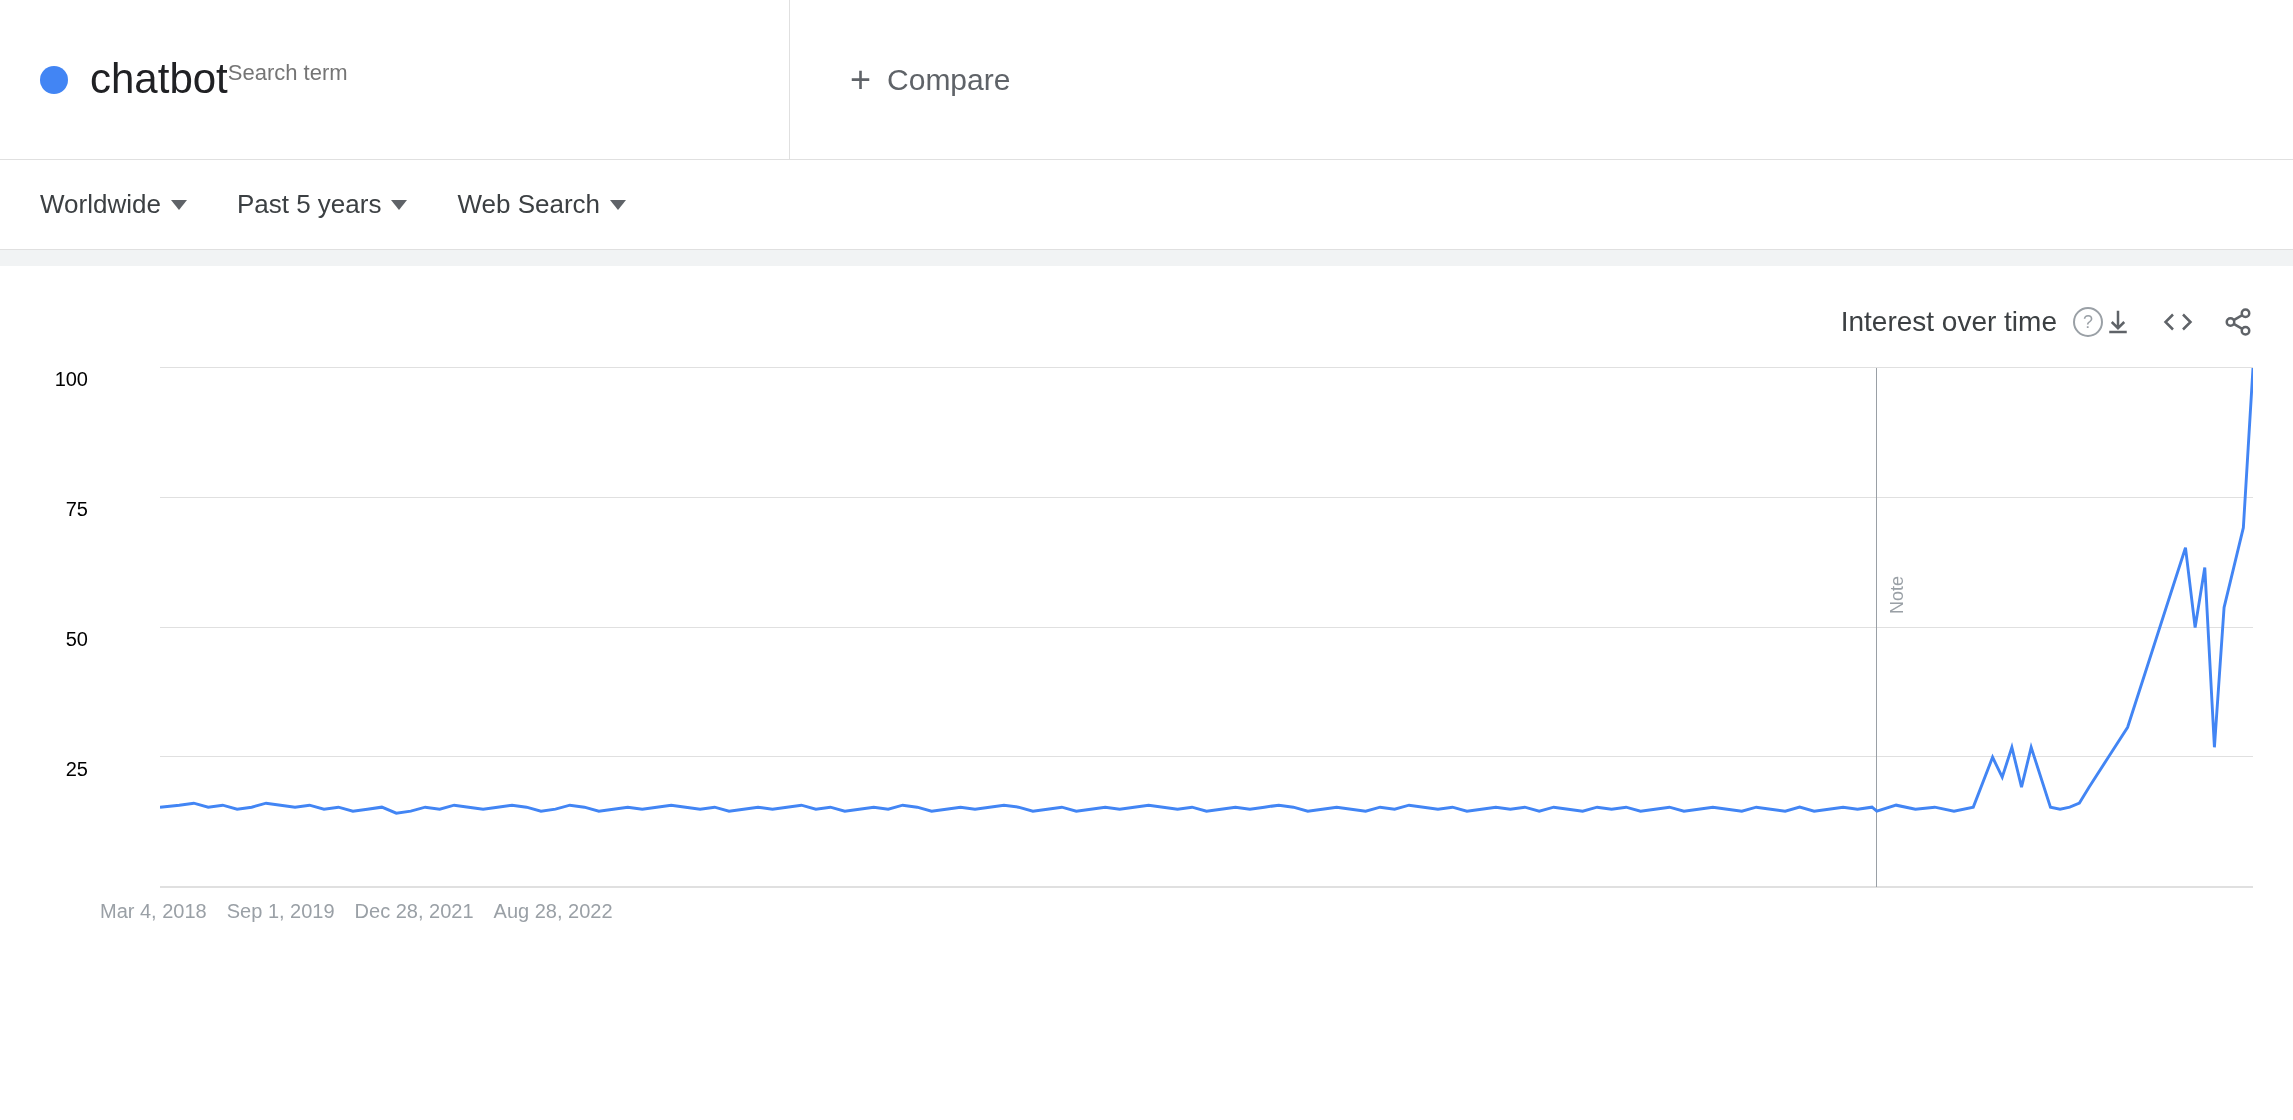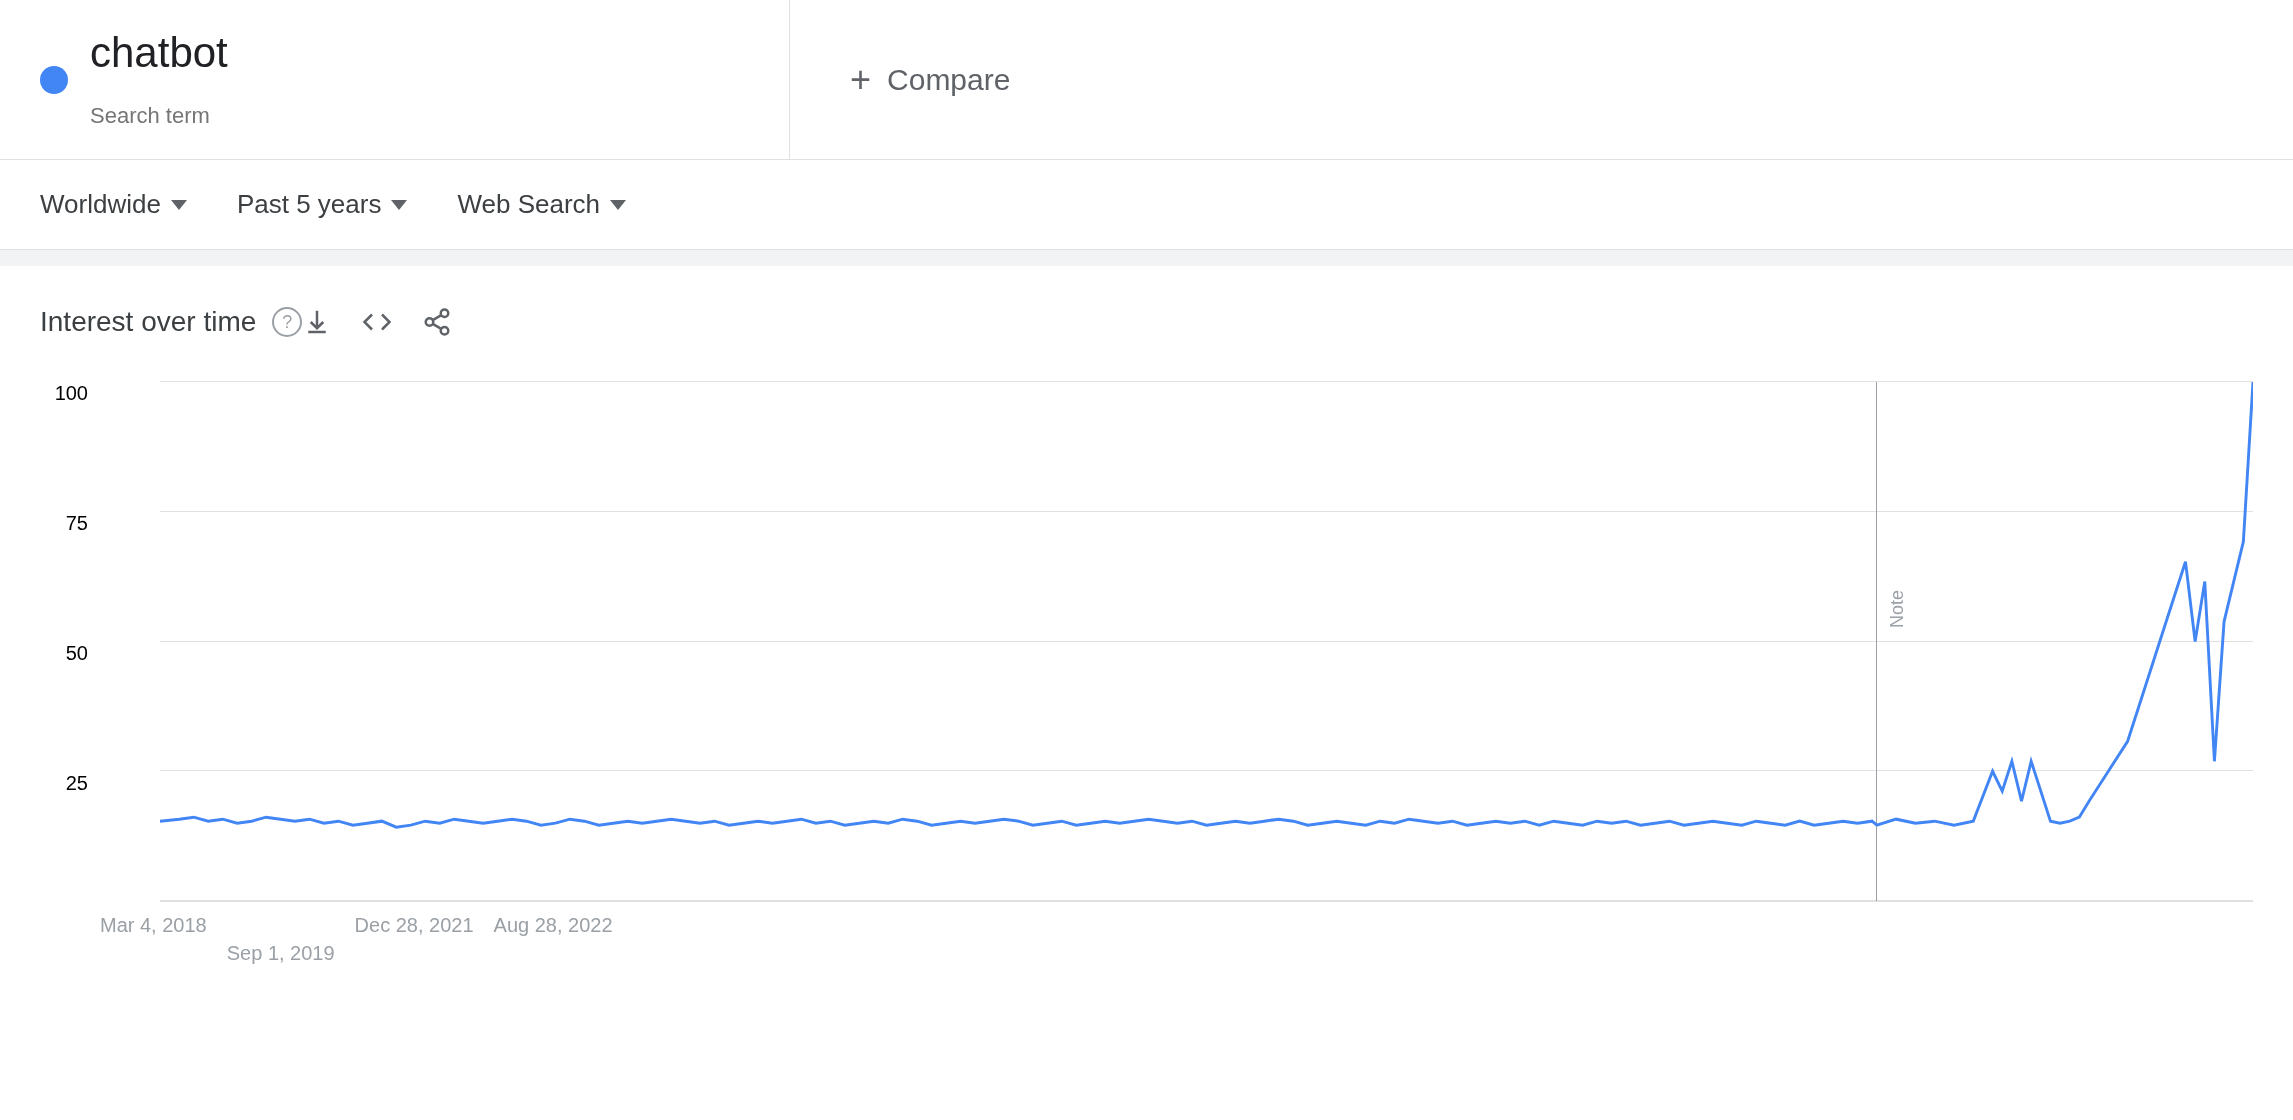--- a/index.html
+++ b/index.html
@@ -32,22 +32,21 @@
       width: 28px;
       height: 28px;
       border-radius: 50%;
       background: #4285f4;
       flex-shrink: 0;
       margin-right: 22px;
     }
 
     .term-text-group {
       display: flex;
-      flex-direction: column;
-      gap: 23px;
+      flex-direction: row;
     }
 
     .term-main {
       font-size: 42px;
       font-weight: 400;
       color: #202124;
       line-height: 1.1;
     }
 
     .term-sub {
@@ -118,22 +117,22 @@
     }
 
     
     .chart-section {
       padding: 40px 40px 20px 40px;
     }
 
     .chart-header {
       display: flex;
       align-items: center;
-      justify-content: flex-start;
-      margin-bottom: 44px;
+      justify-content: flex-end;
+      margin-bottom: 30px;
     }
 
     .chart-title-group {
       display: flex;
       align-items: center;
       gap: 16px;
     }
 
     .chart-title {
       font-size: 28px;
@@ -474,18 +473,18 @@
             2150,200
             2160,160
             2165,80
             2170,0
           "></polyline>
       </svg>
     </div>
 
     <div style="display:flex; margin-left:0; padding-top:12px;">
       <span class="x-label">Mar 4, 2018</span>
-      <span class="x-label" style="margin-left:20px;margin-top:28px;">Sep 1, 2019</span>
+      <span class="x-label" style="margin-left:20px;">Sep 1, 2019</span>
       <span class="x-label" style="margin-left:20px;">Dec 28, 2021</span>
       <span class="x-label" style="margin-left:20px;">Aug 28, 2022</span>
     </div>
   </div>
 </div>
 
 </body></html>

